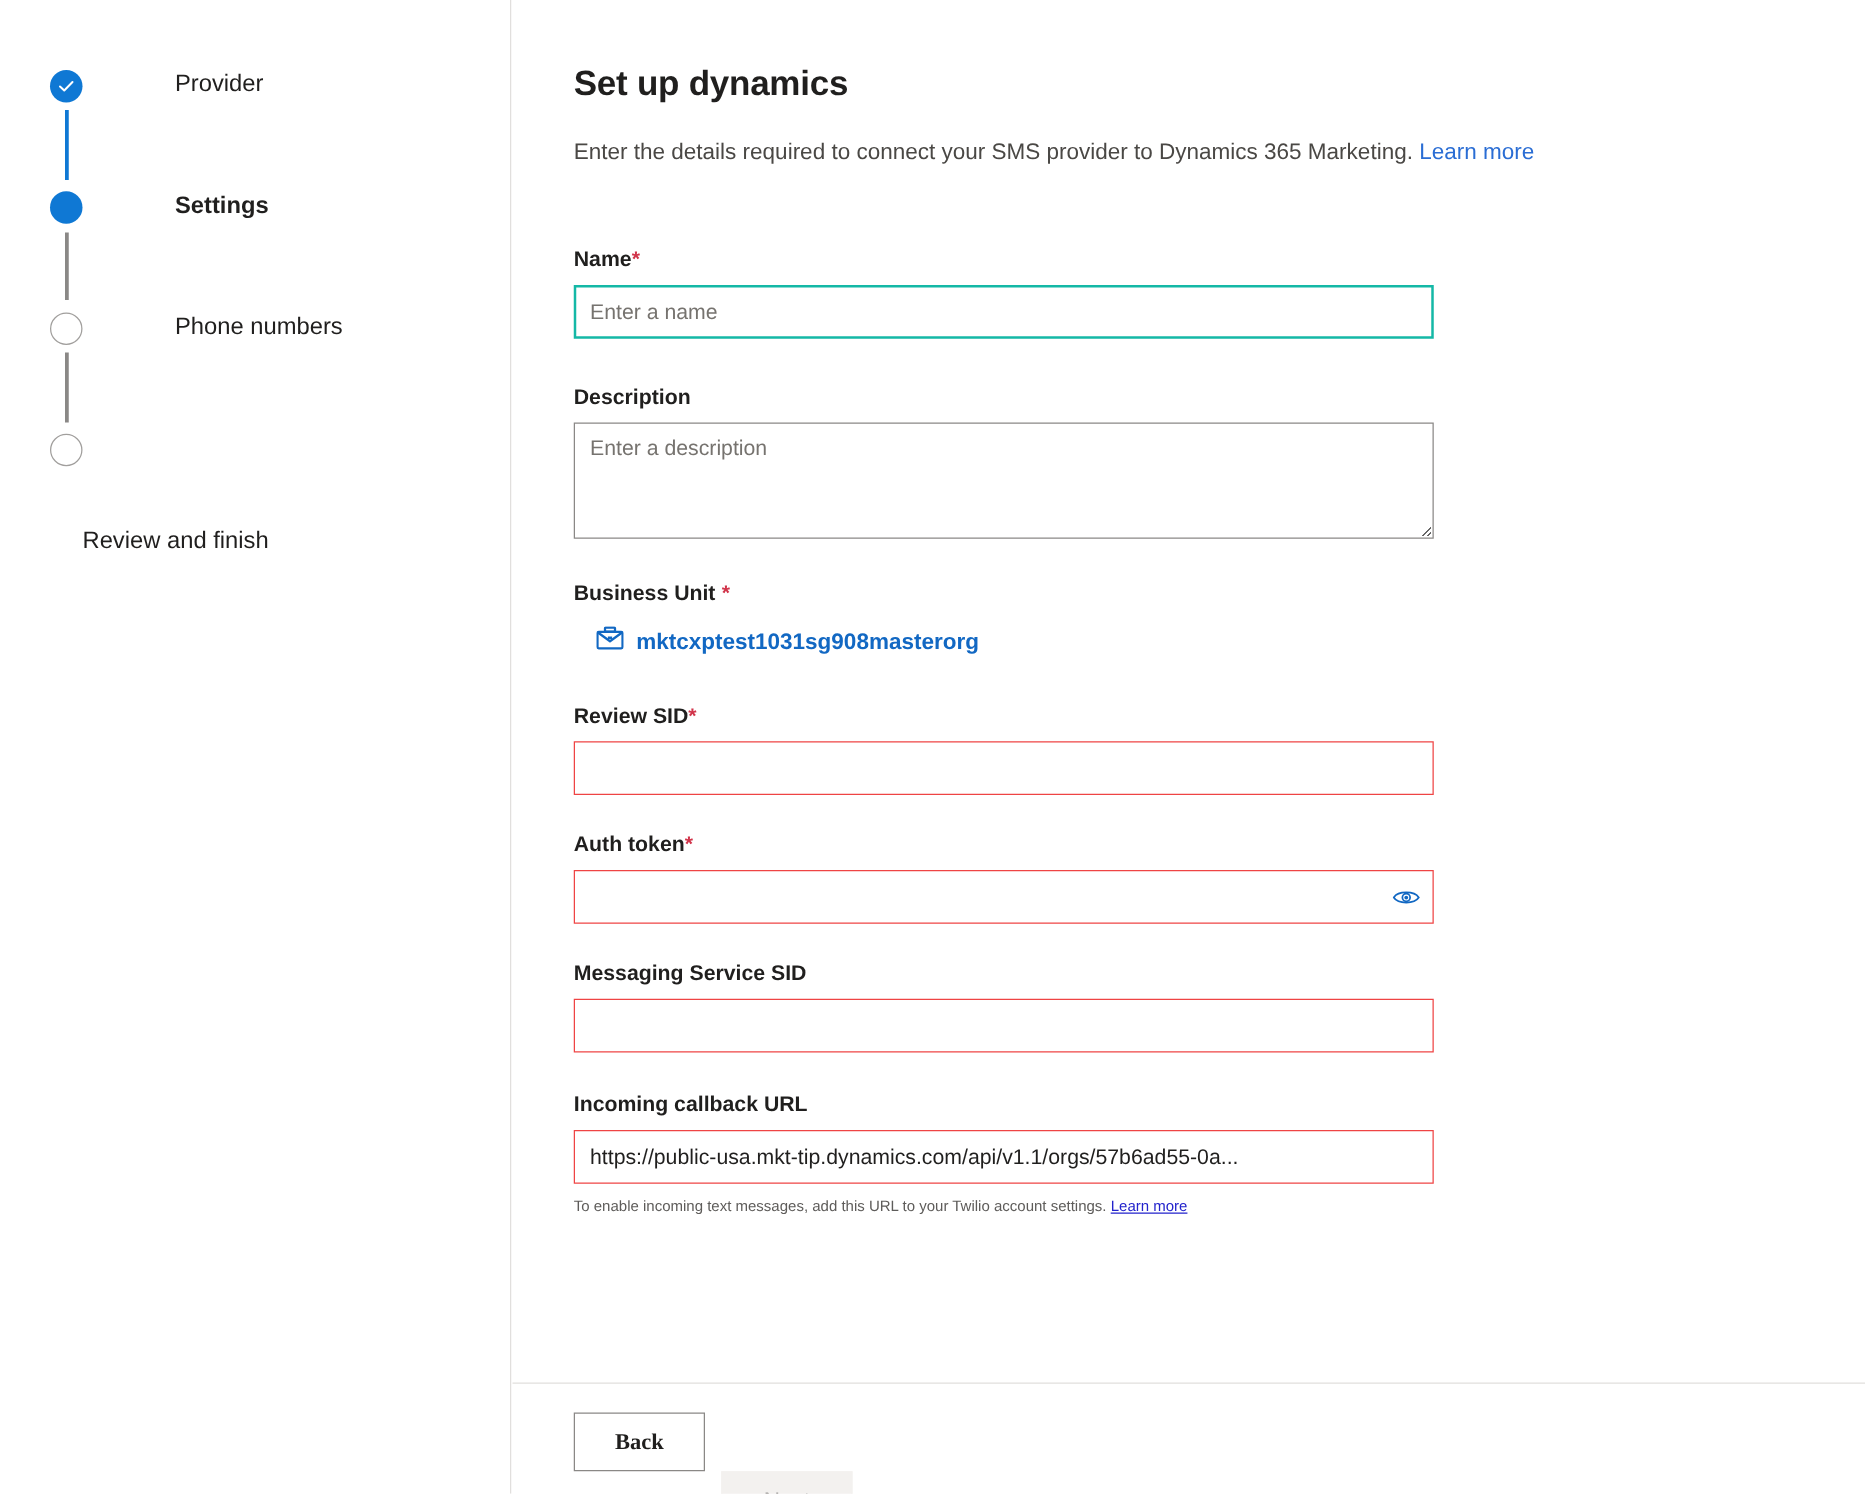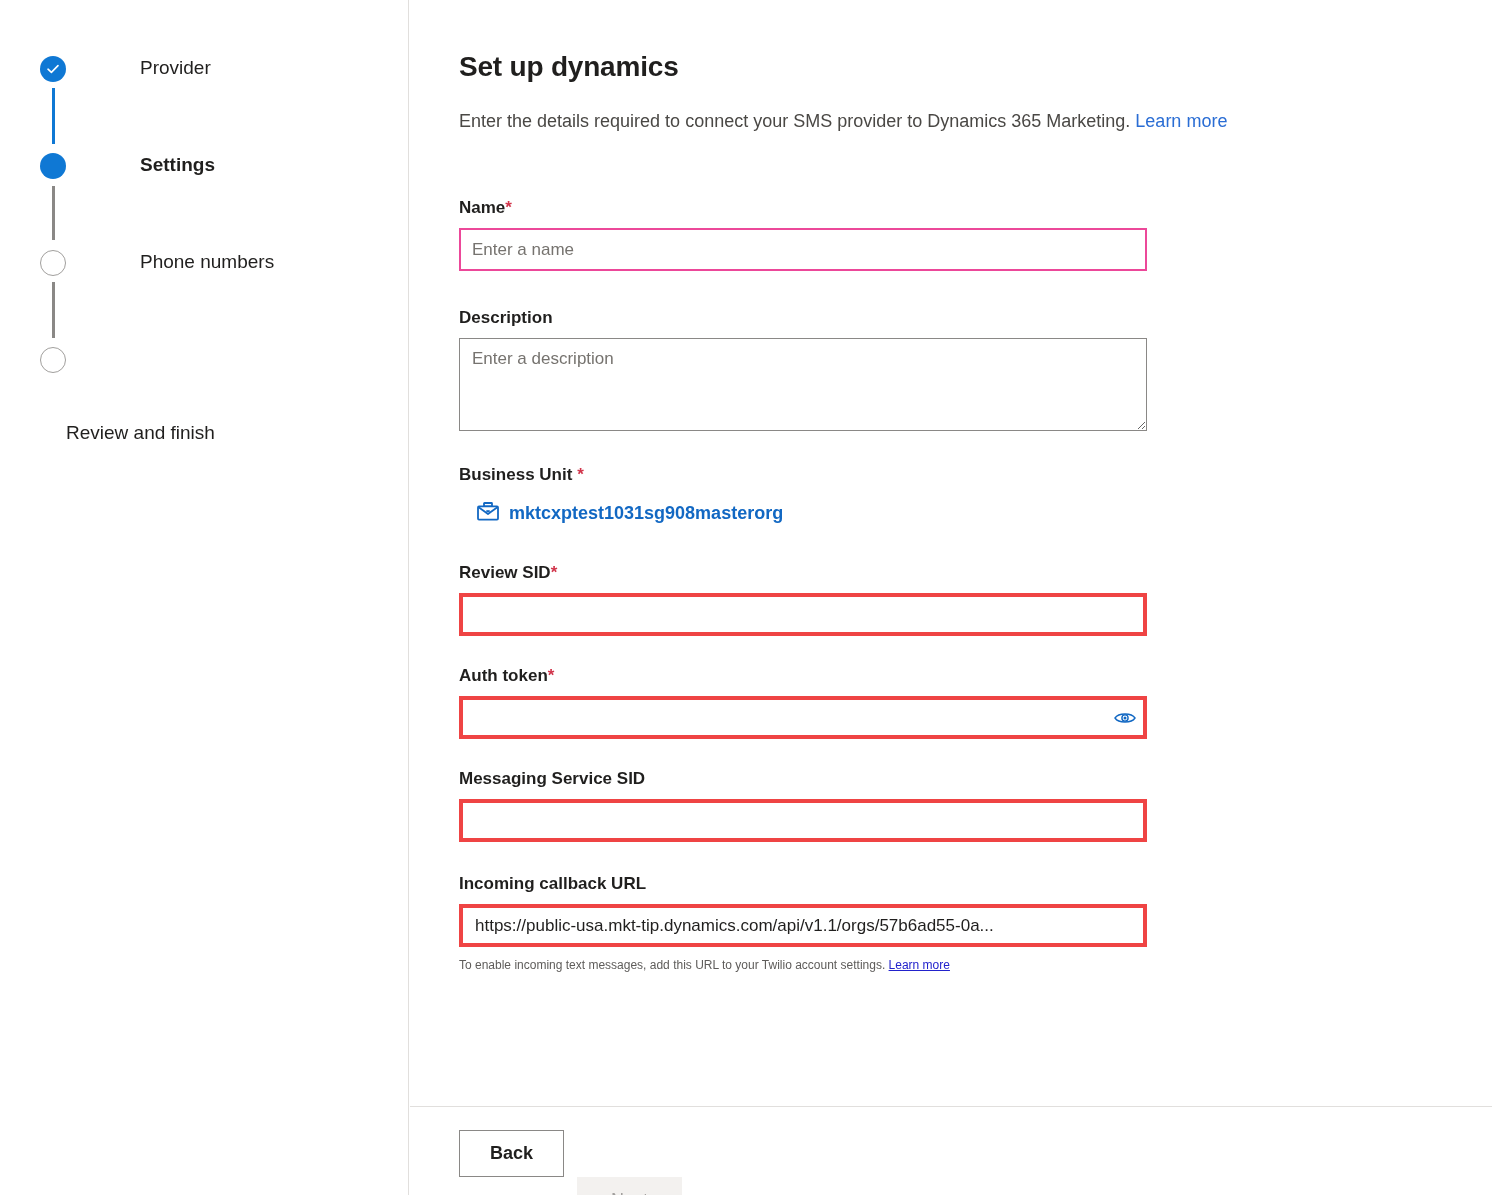--- a/index.html
+++ b/index.html
@@ -134,32 +134,32 @@
   }
   .req {
     color: #d1344a;
     font-weight: bold;
   }
   .req.spaced { margin-left: 5px; }
 
   .txt {
     width: 688px;
     height: 43px;
-    border: 4px solid #ef4444;
+    border: 1px solid #ef4444;
     background: #ffffff;
     font-family: "Liberation Sans", sans-serif;
     font-size: 17px;
     color: #201f1e;
     padding: 0 12px;
     outline: none;
     display: block;
   }
   .txt::placeholder { color: #76736f; }
   .txt.focused {
-    border: 2px solid #ec4899;
+    border: 2px solid #14b8a6;
     padding: 0 11px;
   }
 
   .txt-wrap { position: relative; width: 688px; }
   .reveal-btn {
     position: absolute;
     right: 10px;
     top: 50%;
     transform: translateY(-50%);
     width: 24px;
@@ -241,20 +241,21 @@
     font-size: 18px;
     padding: 0 18px;
     cursor: pointer;
   }
   .btn-back {
     left: 49px;
     background: #ffffff;
     border: 1px solid #8a8886;
     color: #201f1e;
     font-weight: bold;
+    font-family: Liberation Serif, serif;
   }
   .btn-next {
     left: 167px;
     background: #f3f1ef;
     border: 1px solid #f3f1ef;
     color: #a19f9d;
     cursor: default;
     margin-top: 47px;
   }
 </style>

